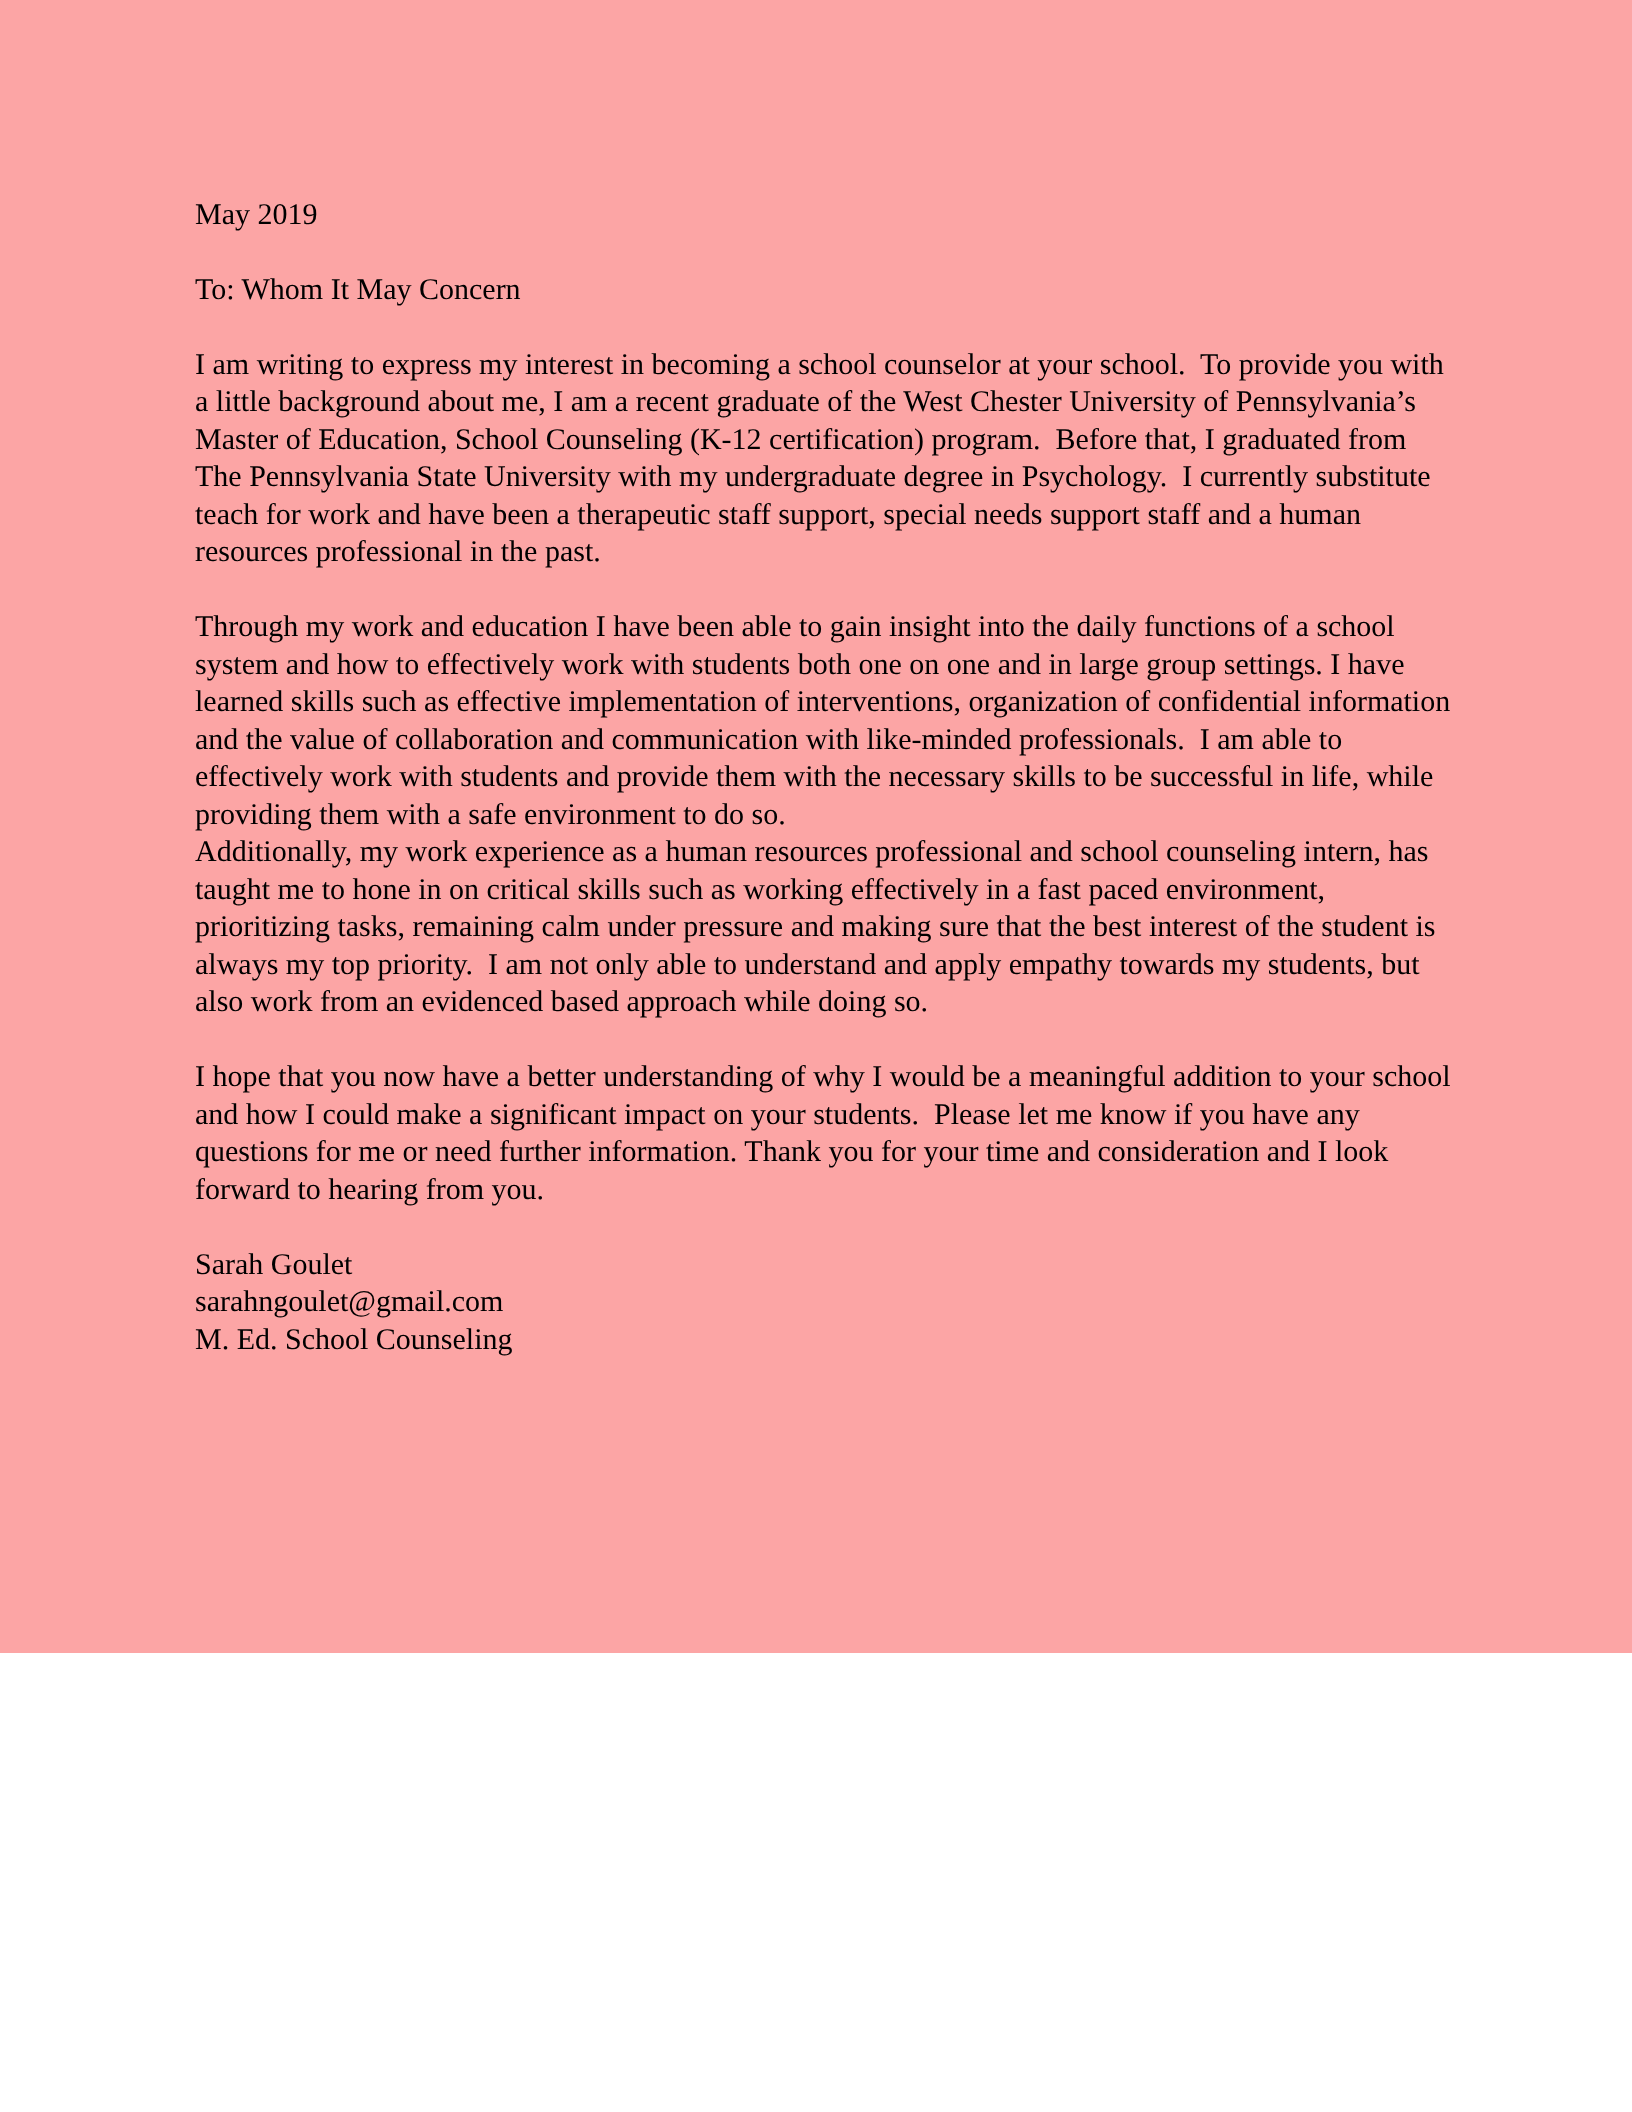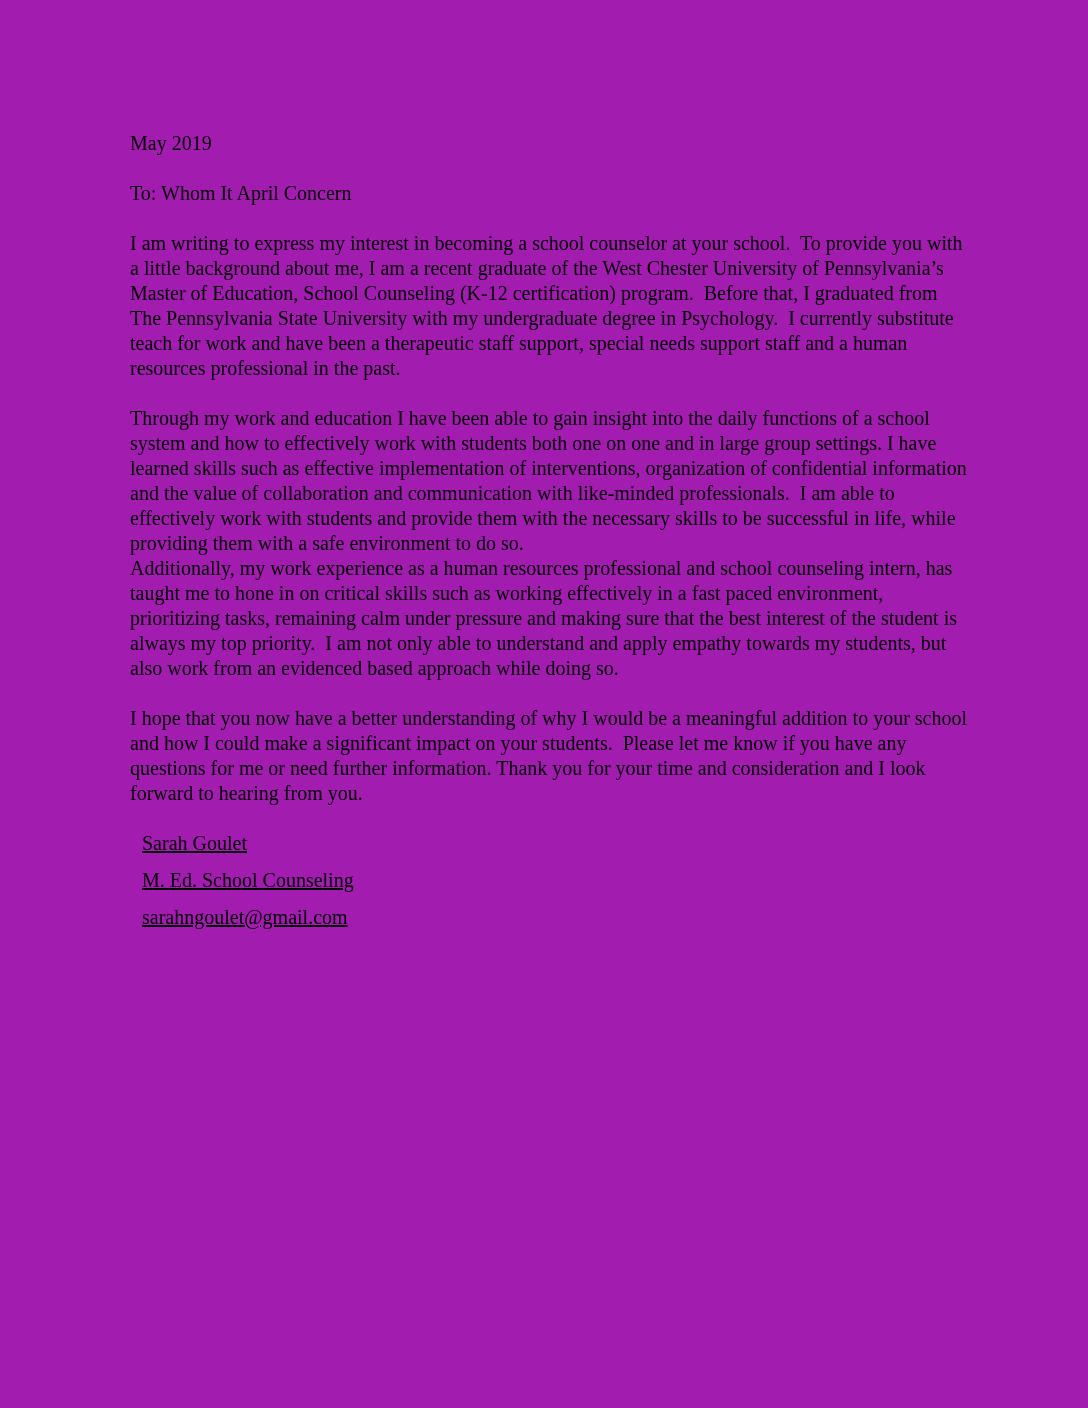--- a/index.html
+++ b/index.html
@@ -10,47 +10,46 @@
   body {
     width: 1088px;
     height: 1408px;
     overflow: hidden;
     font-family: "Liberation Serif", "DejaVu Serif", serif;
     color: #000000;
   }
   .page {
     box-sizing: border-box;
     width: 1088px;
-    height: 1408px;
+    height: 1102px;
     padding: 131px 110px 0 130px;
-    background: #a21caf;
+    background: #fca5a5;
   }
   .doc {
     width: 842px;
     font-size: 20px;
     line-height: 25px;
   }
   .block {
     margin: 0 0 25px 0;
     white-space: pre-wrap;
   }
   .sig-line {
-    margin: 12px;
+    margin: 0;
     white-space: pre-wrap;
-    text-decoration: underline;
   }
 </style>
 </head>
 <body>
 
 <div class="page">
   <div class="doc">
     <p class="block">May 2019</p>
-    <p class="block">To: Whom It April Concern</p>
+    <p class="block">To: Whom It May Concern</p>
     <p class="block">I am writing to express my interest in becoming a school counselor at your school.  To provide you with a little background about me, I am a recent graduate of the West Chester University of Pennsylvania’s Master of Education, School Counseling (K-12 certification) program.  Before that, I graduated from The Pennsylvania State University with my undergraduate degree in Psychology.  I currently substitute teach for work and have been a therapeutic staff support, special needs support staff and a human resources professional in the past.</p>
     <p class="block">Through my work and education I have been able to gain insight into the daily functions of a school system and how to effectively work with students both one on one and in large group settings. I have learned skills such as effective implementation of interventions, organization of confidential information and the value of collaboration and communication with like-minded professionals.  I am able to effectively work with students and provide them with the necessary skills to be successful in life, while providing them with a safe environment to do so.
 Additionally, my work experience as a human resources professional and school counseling intern, has taught me to hone in on critical skills such as working effectively in a fast paced environment, prioritizing tasks, remaining calm under pressure and making sure that the best interest of the student is always my top priority.  I am not only able to understand and apply empathy towards my students, but also work from an evidenced based approach while doing so.</p>
     <p class="block">I hope that you now have a better understanding of why I would be a meaningful addition to your school and how I could make a significant impact on your students.  Please let me know if you have any questions for me or need further information. Thank you for your time and consideration and I look forward to hearing from you.</p>
     <p class="sig-line">Sarah Goulet</p>
+    <p class="sig-line">sarahngoulet@gmail.com</p>
     <p class="sig-line">M. Ed. School Counseling</p>
-    <p class="sig-line">sarahngoulet@gmail.com</p>
   </div>
 </div>
 
 </body></html>

